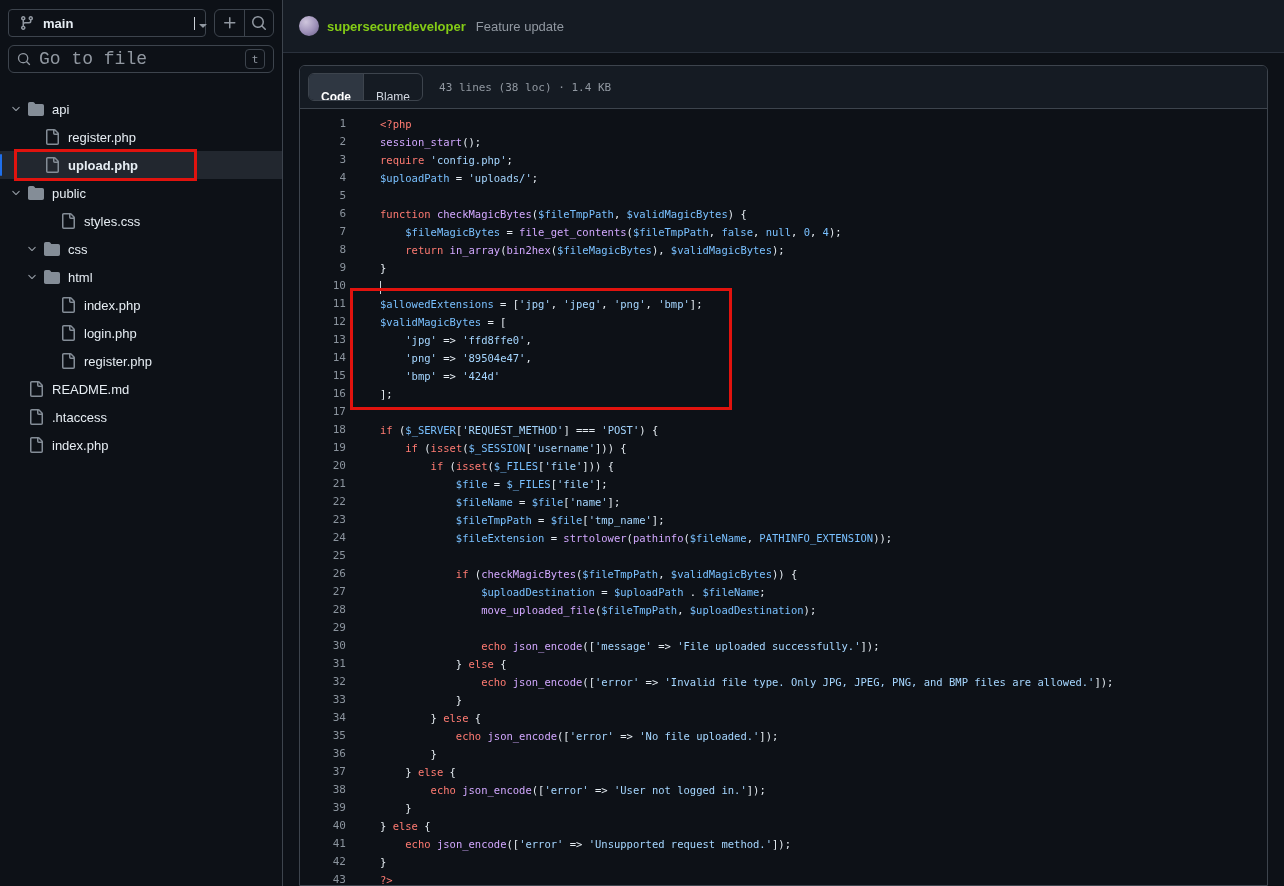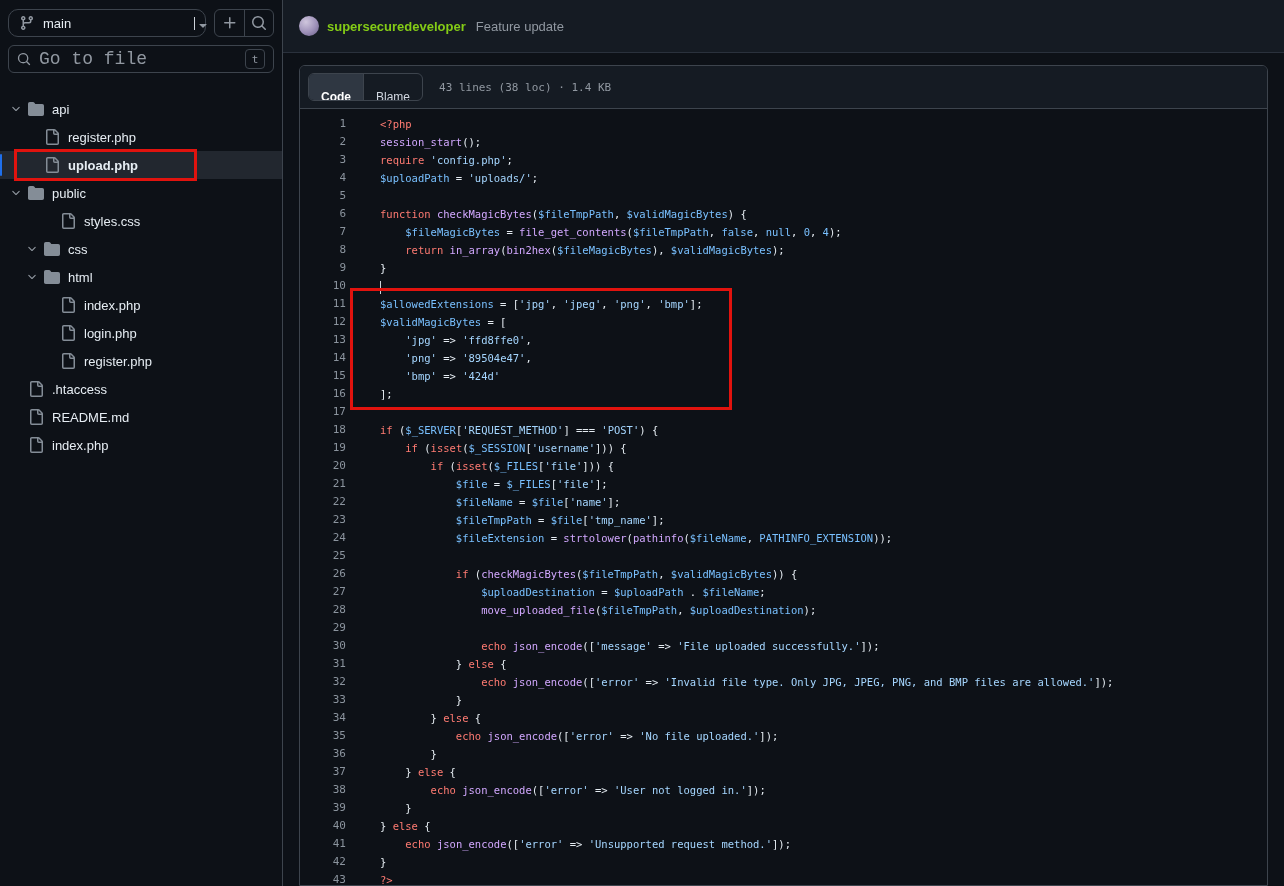--- a/index.html
+++ b/index.html
@@ -5,22 +5,22 @@
   *{box-sizing:border-box;margin:0;padding:0}
   html,body{width:1284px;height:886px;overflow:hidden;background:#0d1117;
     font-family:"Liberation Sans",sans-serif;color:#e6edf3}
   .app{display:flex;width:100%;height:100%}
 
   
   .sidebar{width:283px;flex:0 0 283px;border-right:1px solid #3d444d;background:#0d1117;
     display:flex;flex-direction:column}
   .sidebar-top{display:flex;gap:8px;padding:9px 8px 0 8px;align-items:center}
   .branch-btn{display:flex;align-items:center;gap:8px;height:28px;padding:0 10px;
-    border:1px solid #3d444d;border-radius:10px;background:transparent;color:#e6edf3;
-    font-family:"Liberation Sans",sans-serif;font-size:13px;font-weight:400;flex:1;cursor:pointer}
+    border:1px solid #3d444d;border-radius:4px;background:transparent;color:#e6edf3;
+    font-family:"Liberation Sans",sans-serif;font-size:13px;font-weight:700;flex:1;cursor:pointer}
   .branch-btn .caret{margin-left:auto}
   .icon{display:inline-flex;align-items:center;justify-content:center;color:#9198a1}
   .icon svg{display:block}
   .btn-group{display:flex;border:1px solid #3d444d;border-radius:6px;overflow:hidden;height:28px;flex:0 0 auto}
   .btn-group button{width:29px;background:transparent;border:none;color:#9198a1;
     display:flex;align-items:center;justify-content:center;cursor:pointer}
   .btn-group button + button{border-left:1px solid #3d444d}
   .goto{margin:8px;height:28px;border:1px solid #3d444d;border-radius:6px;display:flex;
     align-items:center;padding:0 8px;gap:8px}
   .goto input{flex:1;min-width:0;background:transparent;border:none;outline:none;color:#0ea5e9;
@@ -232,30 +232,30 @@
           </span>
           <span class="tlabel">register.php</span>
         </div>
         <div class="tree-row" style="padding-left: 8px;">
           <span class="chev icon"></span>
           <span class="ticon icon">
             <svg width="16" height="16" viewBox="0 0 16 16" fill="currentColor">
               <path d="M2 1.75C2 .784 2.784 0 3.75 0h6.586c.464 0 .909.184 1.237.513l2.914 2.914c.329.328.513.773.513 1.237v9.586A1.75 1.75 0 0 1 13.25 16h-9.5A1.75 1.75 0 0 1 2 14.25Zm1.75-.25a.25.25 0 0 0-.25.25v12.5c0 .138.112.25.25.25h9.5a.25.25 0 0 0 .25-.25V6h-2.75A1.75 1.75 0 0 1 9 4.25V1.5Zm6.75.062V4.25c0 .138.112.25.25.25h2.688l-.011-.013-2.914-2.914-.013-.011Z"></path>
             </svg>
           </span>
+          <span class="tlabel">README.md</span>
+        </div>
+        <div class="tree-row" style="padding-left: 8px;">
+          <span class="chev icon"></span>
+          <span class="ticon icon">
+            <svg width="16" height="16" viewBox="0 0 16 16" fill="currentColor">
+              <path d="M2 1.75C2 .784 2.784 0 3.75 0h6.586c.464 0 .909.184 1.237.513l2.914 2.914c.329.328.513.773.513 1.237v9.586A1.75 1.75 0 0 1 13.25 16h-9.5A1.75 1.75 0 0 1 2 14.25Zm1.75-.25a.25.25 0 0 0-.25.25v12.5c0 .138.112.25.25.25h9.5a.25.25 0 0 0 .25-.25V6h-2.75A1.75 1.75 0 0 1 9 4.25V1.5Zm6.75.062V4.25c0 .138.112.25.25.25h2.688l-.011-.013-2.914-2.914-.013-.011Z"></path>
+            </svg>
+          </span>
           <span class="tlabel">.htaccess</span>
-        </div>
-        <div class="tree-row" style="padding-left: 8px;">
-          <span class="chev icon"></span>
-          <span class="ticon icon">
-            <svg width="16" height="16" viewBox="0 0 16 16" fill="currentColor">
-              <path d="M2 1.75C2 .784 2.784 0 3.75 0h6.586c.464 0 .909.184 1.237.513l2.914 2.914c.329.328.513.773.513 1.237v9.586A1.75 1.75 0 0 1 13.25 16h-9.5A1.75 1.75 0 0 1 2 14.25Zm1.75-.25a.25.25 0 0 0-.25.25v12.5c0 .138.112.25.25.25h9.5a.25.25 0 0 0 .25-.25V6h-2.75A1.75 1.75 0 0 1 9 4.25V1.5Zm6.75.062V4.25c0 .138.112.25.25.25h2.688l-.011-.013-2.914-2.914-.013-.011Z"></path>
-            </svg>
-          </span>
-          <span class="tlabel">README.md</span>
         </div>
         <div class="tree-row" style="padding-left: 8px;">
           <span class="chev icon"></span>
           <span class="ticon icon">
             <svg width="16" height="16" viewBox="0 0 16 16" fill="currentColor">
               <path d="M2 1.75C2 .784 2.784 0 3.75 0h6.586c.464 0 .909.184 1.237.513l2.914 2.914c.329.328.513.773.513 1.237v9.586A1.75 1.75 0 0 1 13.25 16h-9.5A1.75 1.75 0 0 1 2 14.25Zm1.75-.25a.25.25 0 0 0-.25.25v12.5c0 .138.112.25.25.25h9.5a.25.25 0 0 0 .25-.25V6h-2.75A1.75 1.75 0 0 1 9 4.25V1.5Zm6.75.062V4.25c0 .138.112.25.25.25h2.688l-.011-.013-2.914-2.914-.013-.011Z"></path>
             </svg>
           </span>
           <span class="tlabel">index.php</span>
         </div>

